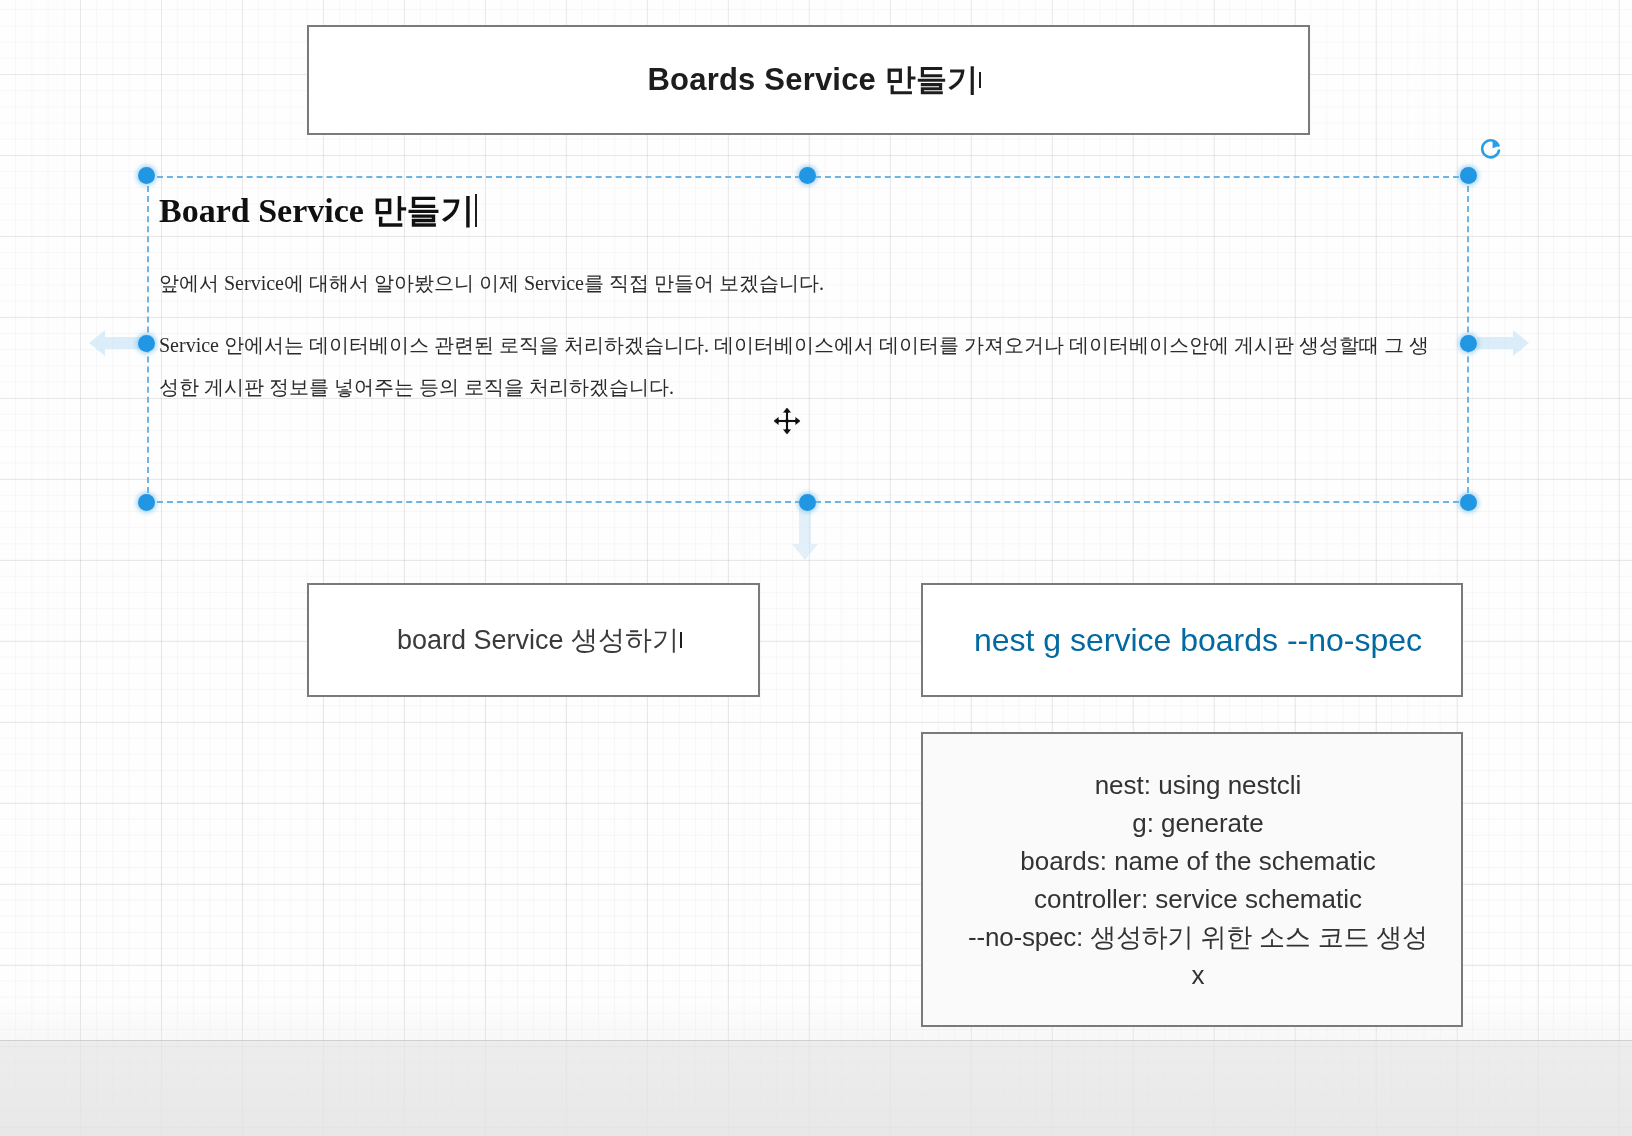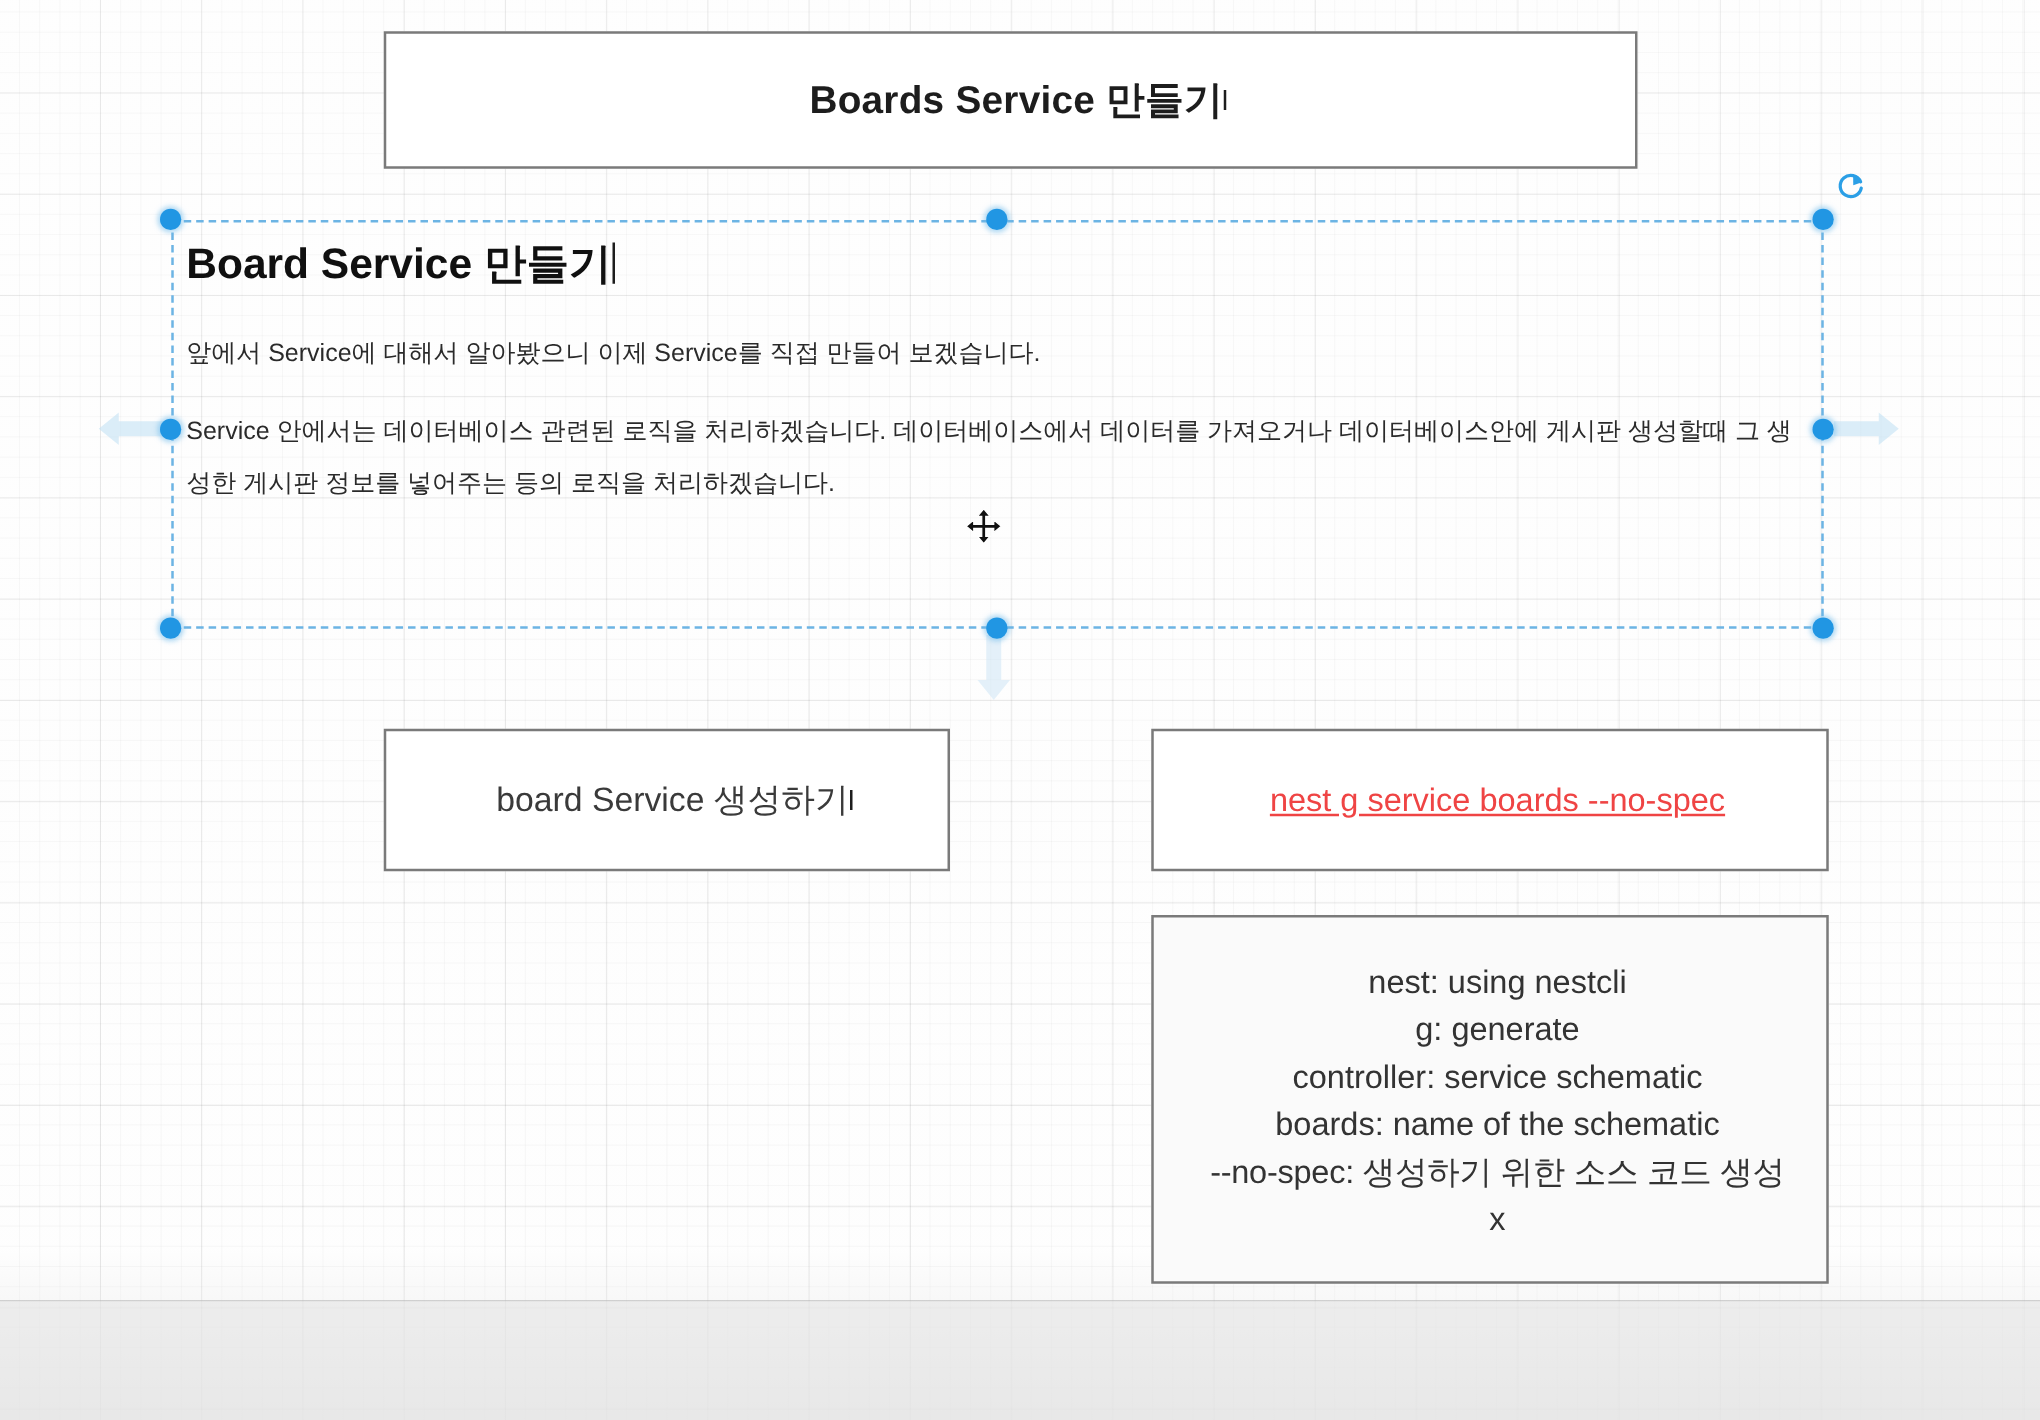--- a/index.html
+++ b/index.html
@@ -103,23 +103,22 @@
     color: #3a3a3a;
   }
 
   #nest-cmd-box {
     left: 921px;
     top: 583px;
     width: 542px;
     height: 114px;
   }
   #nest-cmd-box .box-text {
-    font-size: 26px;
-    color: #ef4444;
-    text-decoration: underline;
+    font-size: 32px;
+    color: #0369a1;
   }
 
   #nest-desc-box {
     left: 921px;
     top: 732px;
     width: 542px;
     height: 295px;
     align-items: center;
     justify-content: center;
     background: #fafafa;
@@ -131,26 +130,27 @@
     color: #333333;
     white-space: nowrap;
   }
   #nest-desc-box .desc-lines .overflow-line {
     letter-spacing: -0.2px;
   }
 
   
   #text-object {
     position: absolute;
-    left: 137px;
+    left: 147px;
     top: 176px;
     width: 1322px;
     height: 327px;
     z-index: 5;
     box-sizing: border-box;
+    font-family: Liberation Serif, serif;
   }
   #selection-outline {
     position: absolute;
     inset: 0;
     border: 2px dashed #6cb4e4;
     box-sizing: border-box;
     pointer-events: none;
   }
   #text-content {
     position: absolute;
@@ -287,22 +287,22 @@
   </div>
 
   <div class="shape-box" id="nest-cmd-box">
     <span class="box-text">nest g service boards --no-spec</span>
   </div>
 
   <div class="shape-box" id="nest-desc-box">
     <div class="desc-lines">
       <div>nest: using nestcli</div>
       <div>g: generate</div>
+      <div>boards: name of the schematic</div>
       <div>controller: service schematic</div>
-      <div>boards: name of the schematic</div>
       <div class="overflow-line">--no-spec: 생성하기 위한 소스 코드 생성</div>
       <div>x</div>
     </div>
   </div>
 
   <div id="move-cursor">
     <svg width="30" height="30" viewBox="0 0 30 30">
       <g fill="#111111">
         <path d="M15 1 L20 7 L16.6 7 L16.6 13.4 L23 13.4 L23 10 L29 15 L23 20 L23 16.6 L16.6 16.6 L16.6 23 L20 23 L15 29 L10 23 L13.4 23 L13.4 16.6 L7 16.6 L7 20 L1 15 L7 10 L7 13.4 L13.4 13.4 L13.4 7 L10 7 Z"></path>
       </g>

